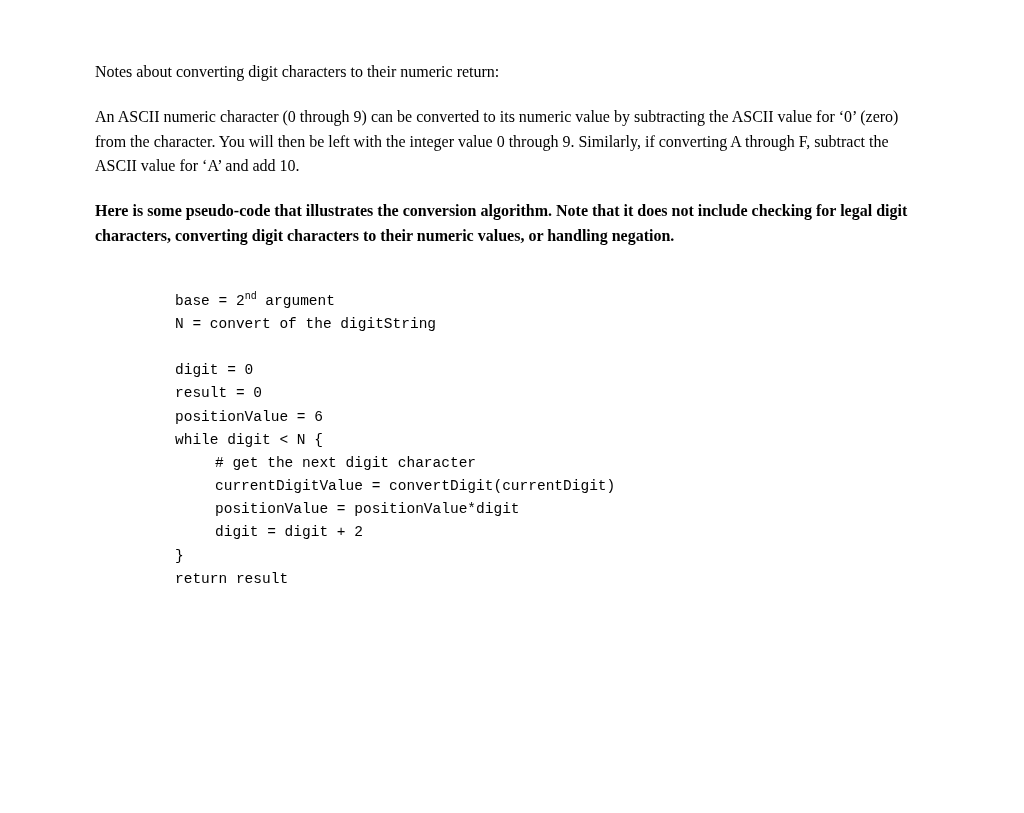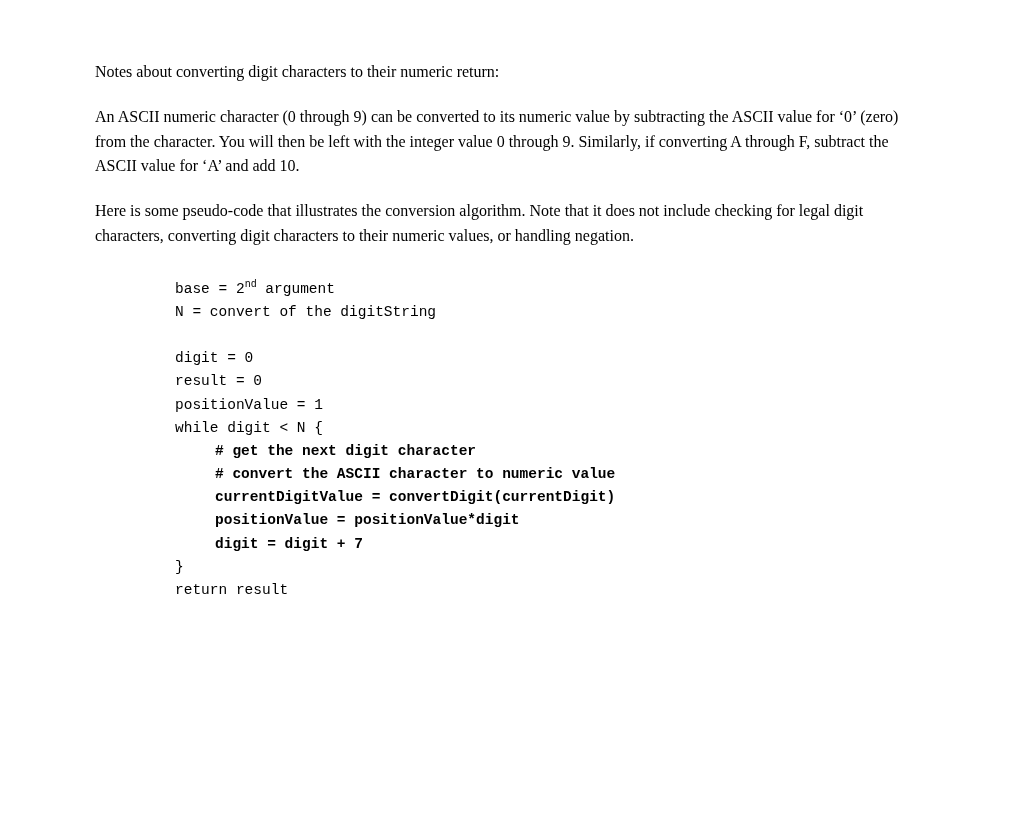--- a/index.html
+++ b/index.html
@@ -21,44 +21,43 @@
     .content-wrapper {
       max-width: 840px;
     }
 
     .paragraph {
       margin-bottom: 20px;
       line-height: 1.55;
     }
 
     .paragraph-bold {
-      font-weight: normal;
+      font-weight: bold;
       line-height: 1.55;
       margin-bottom: 20px;
     }
 
     .code-block {
       font-family: 'Courier New', Courier, monospace;
       font-size: 14.5px;
       line-height: 1.6;
       margin-left: 80px;
-      margin-top: 28px;
+      margin-top: 40px;
       color: #000000;
     }
 
     .code-line {
       white-space: pre;
       display: block;
     }
 
     .code-indent {
       white-space: pre;
       display: block;
       padding-left: 40px;
-      font-weight: bold;
     }
 
     sup {
       font-size: 10px;
       vertical-align: super;
     }
   </style>
 </head>
 <body>
 
@@ -69,24 +68,23 @@
   <p class="paragraph">An ASCII numeric character (0 through 9) can be converted to its numeric value by subtracting the ASCII value for ‘0’ (zero) from the character.  You will then be left with the integer value 0 through 9.  Similarly, if converting A through F, subtract the ASCII value for ‘A’ and add 10.</p>
 
   <p class="paragraph-bold">Here is some pseudo-code that illustrates the conversion algorithm.  Note that it does not include checking for legal digit characters, converting digit characters to their numeric values, or handling negation.</p>
 
   <div class="code-block">
     <span class="code-line"><span>base = 2<sup>nd</sup><span> argument</span></span></span>
     <span class="code-line">N = convert of the digitString</span>
     <span class="code-line">&nbsp;</span>
     <span class="code-line">digit = 0</span>
     <span class="code-line">result = 0</span>
-    <span class="code-line">positionValue = 1</span>
+    <span class="code-line">positionValue = 6</span>
     <span class="code-line">while digit &lt; N {</span>
     <span class="code-indent"># get the next digit character</span>
-    <span class="code-indent"># convert the ASCII character to numeric value</span>
     <span class="code-indent">currentDigitValue = convertDigit(currentDigit)</span>
     <span class="code-indent">positionValue = positionValue*digit</span>
-    <span class="code-indent">digit = digit + 7</span>
+    <span class="code-indent">digit = digit + 2</span>
     <span class="code-line">}</span>
     <span class="code-line">return result</span>
   </div>
 
 </div>
 
 </body></html>

